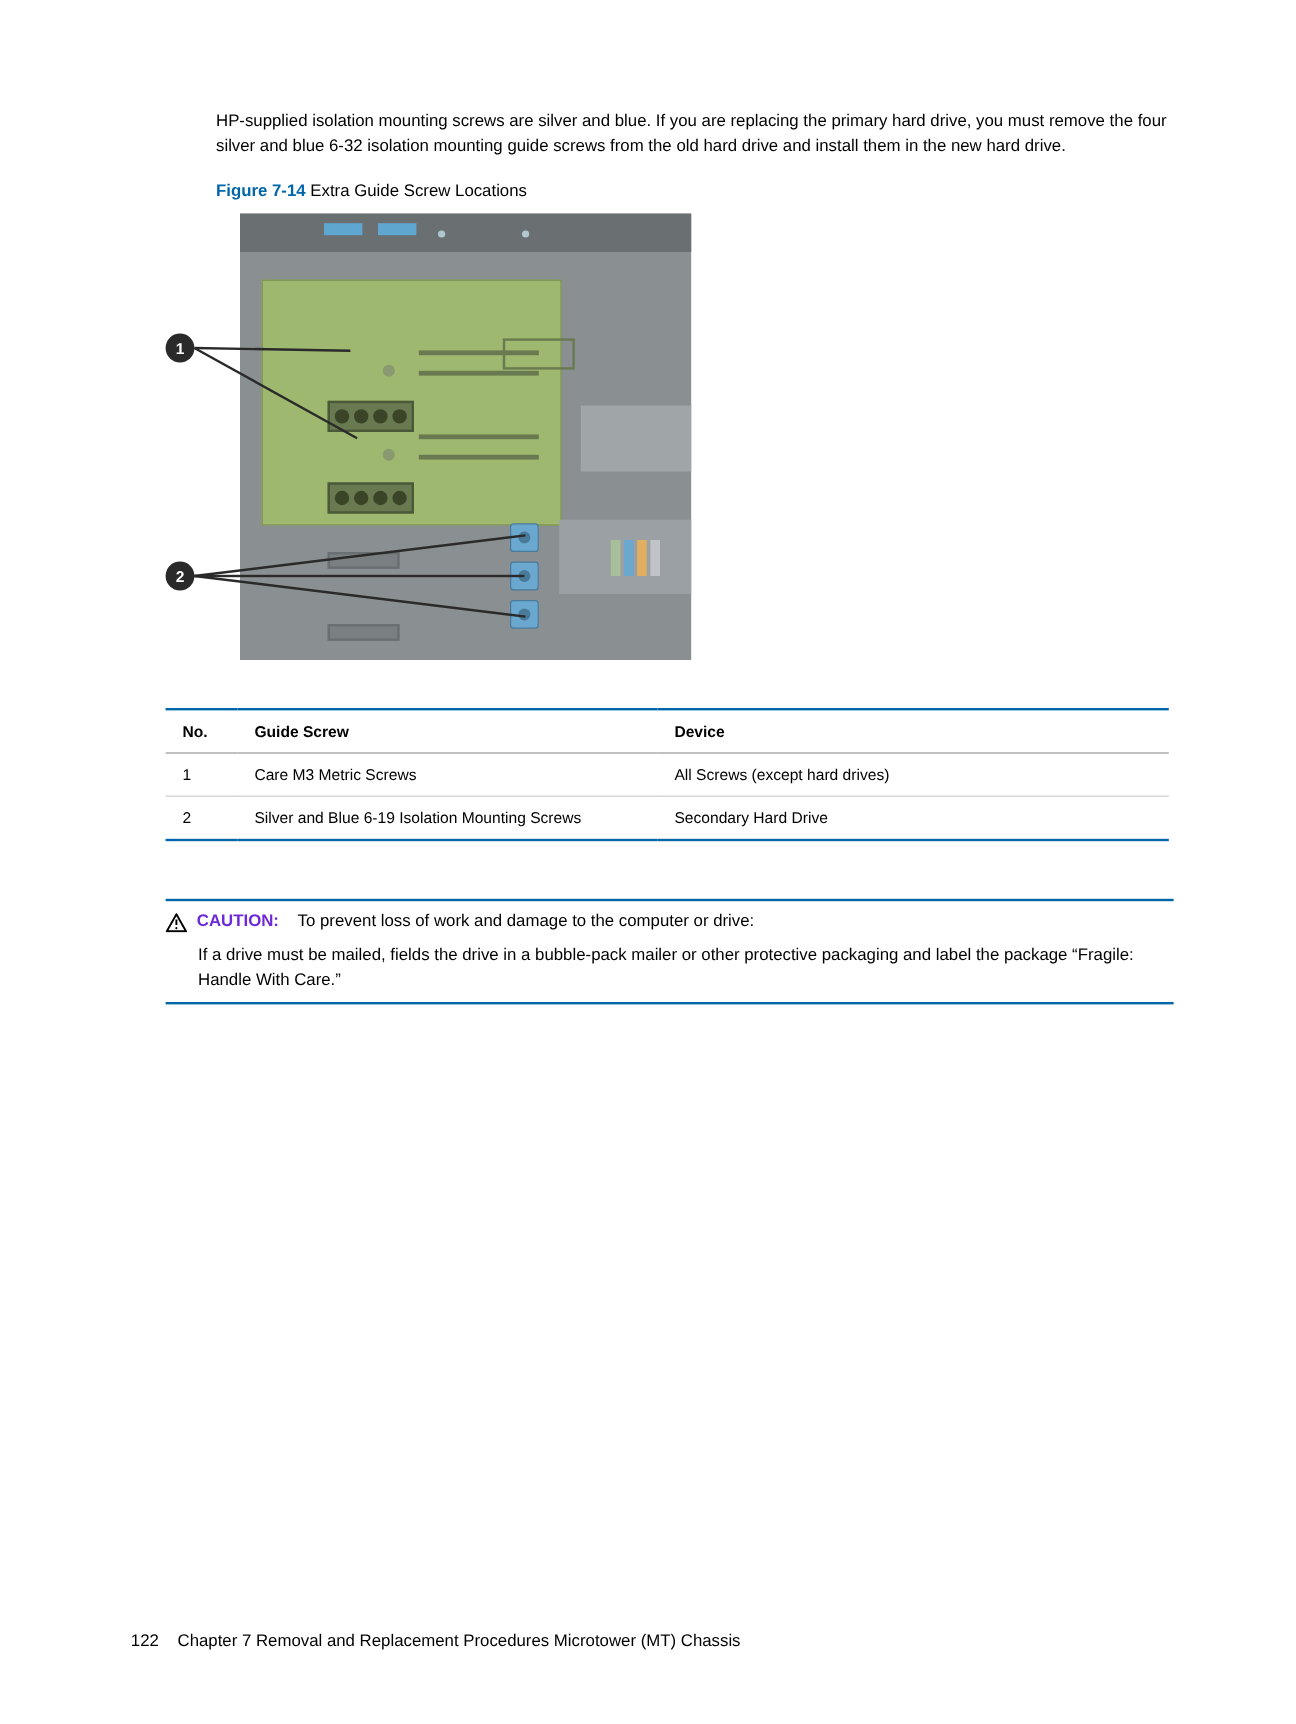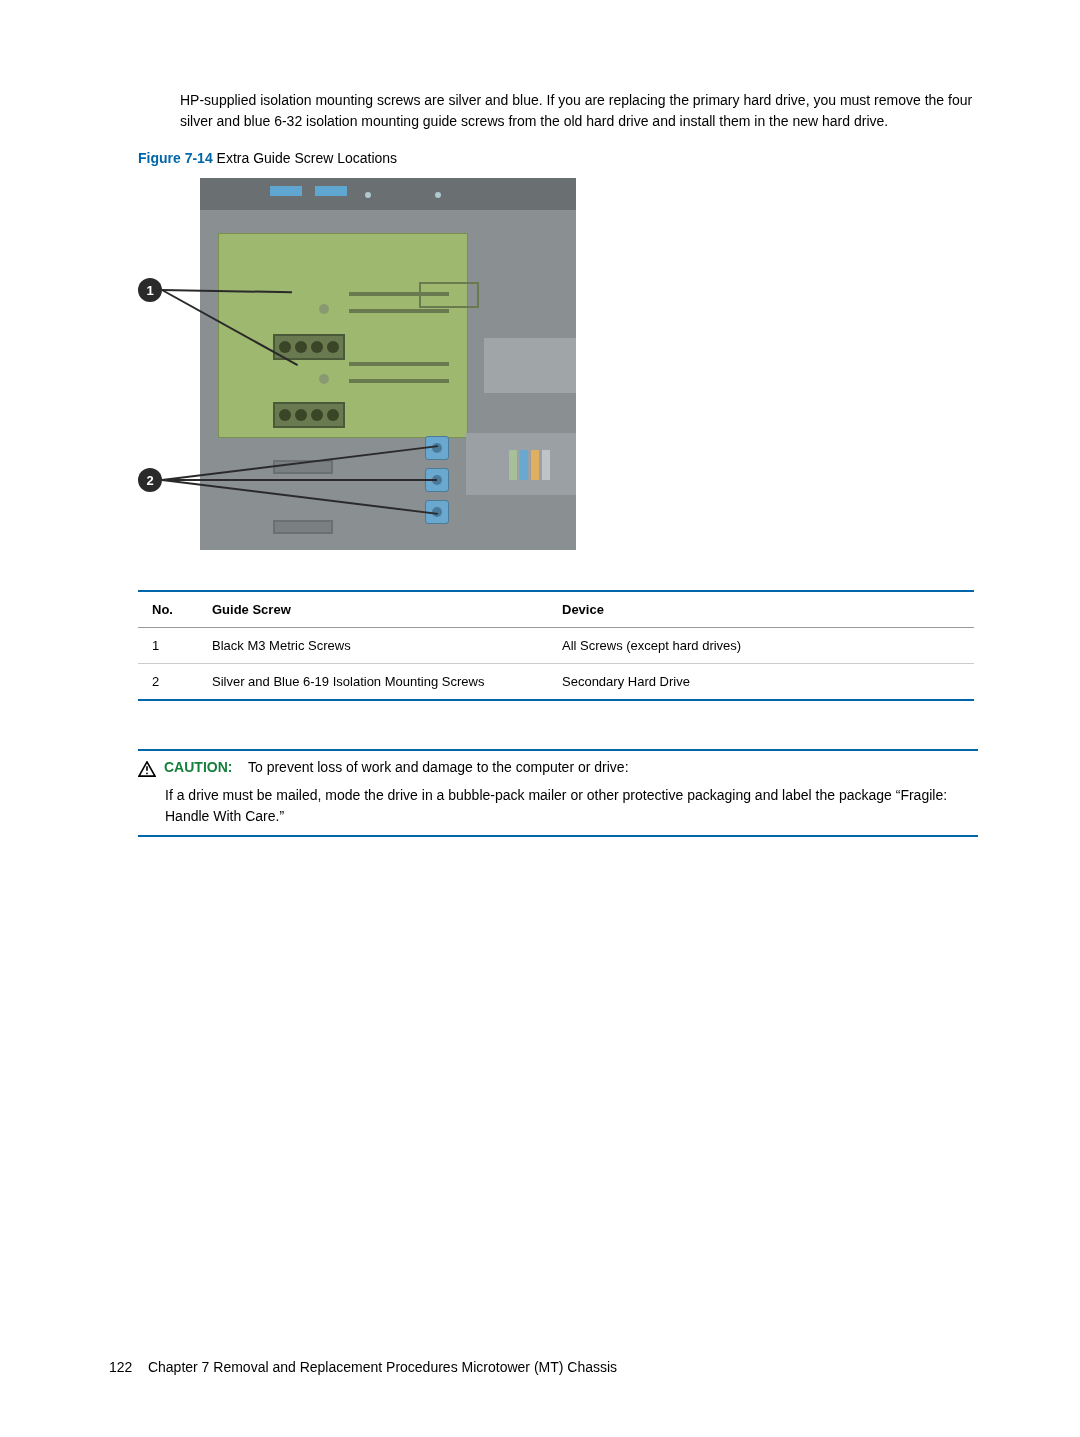--- a/index.html
+++ b/index.html
@@ -16,20 +16,21 @@
       height: 1437px;
       position: relative;
       padding: 90px 102px 0 138px;
     }
     .intro-text {
       margin-left: 42px;
       line-height: 1.5;
       margin-bottom: 18px;
     }
     .figure-caption {
+      margin-left: 42px;
       margin-bottom: 12px;
     }
     .figure-num {
       color: #0066aa;
       font-weight: bold;
     }
     .figure-image {
       margin-left: 0;
       margin-bottom: 40px;
       position: relative;
@@ -245,21 +246,21 @@
       gap: 8px;
     }
     .warn-icon {
       width: 18px;
       height: 16px;
       display: inline-block;
       flex-shrink: 0;
       margin-top: 2px;
     }
     .caution-label {
-      color: #15803d;
+      color: #6d28d9;
       font-weight: bold;
     }
     .caution-content {
       margin-left: 27px;
     }
     .caution-content p {
       line-height: 1.5;
       margin-bottom: 15px;
     }
     .caution-content p:last-child {
@@ -348,21 +349,21 @@
   <thead>
     <tr>
       <th>No.</th>
       <th>Guide Screw</th>
       <th>Device</th>
     </tr>
   </thead>
   <tbody>
     <tr>
       <td>1</td>
-      <td>Black M3 Metric Screws</td>
+      <td>Care M3 Metric Screws</td>
       <td>All Screws (except hard drives)</td>
     </tr>
     <tr>
       <td>2</td>
       <td>Silver and Blue 6-19 Isolation Mounting Screws</td>
       <td>Secondary Hard Drive</td>
     </tr>
   </tbody>
 </table>
 
@@ -374,21 +375,21 @@
         <line x1="10" y1="6" x2="10" y2="11" stroke="#000" stroke-width="1.8"></line>
         <circle cx="10" cy="14" r="1" fill="#000"></circle>
       </svg>
     </span>
     <span>
       <span class="caution-label">CAUTION:</span>
       <span>&nbsp;&nbsp;&nbsp;</span><span>To prevent loss of work and damage to the computer or drive:</span>
     </span>
   </div>
   <div class="caution-content">
-    <p>If a drive must be mailed, mode the drive in a bubble-pack mailer or other protective packaging and label the package “Fragile: Handle With Care.”</p>
+    <p>If a drive must be mailed, fields the drive in a bubble-pack mailer or other protective packaging and label the package “Fragile: Handle With Care.”</p>
   </div>
 </div>
 
 <div class="footer">
   <span>122</span>
   <span>&nbsp;&nbsp;</span>
   <span>Chapter 7   Removal and Replacement Procedures Microtower (MT) Chassis</span>
 </div>
 
 </body></html>

